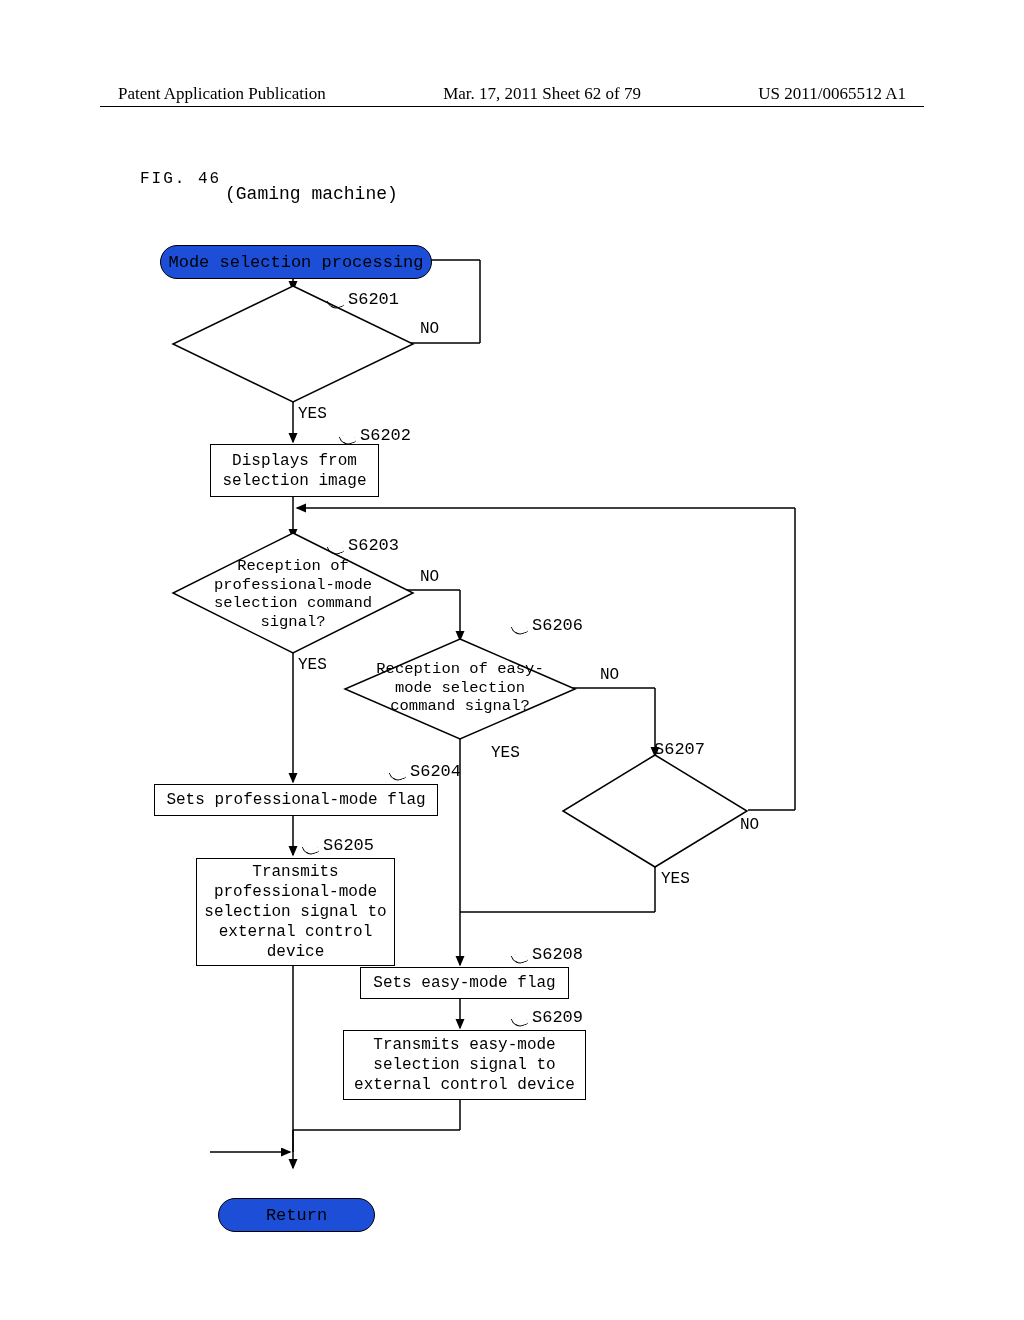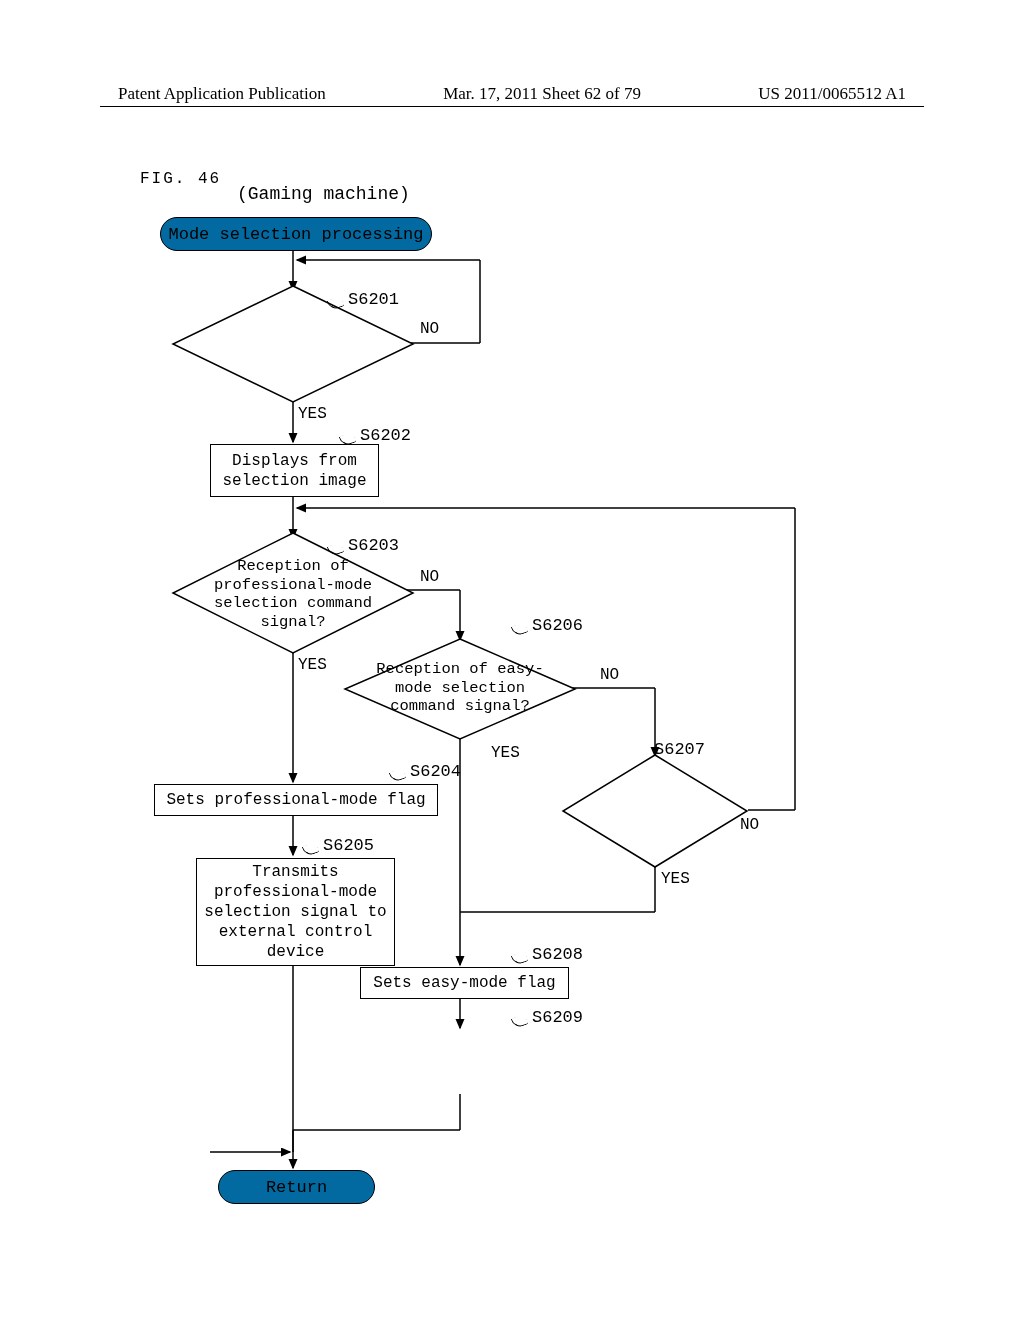--- a/index.html
+++ b/index.html
@@ -45,26 +45,27 @@
     position: absolute;
     font-family: 'Courier New', monospace;
     font-size: 18px;
   }
   .terminator {
     position: absolute;
     border: 1.5px solid #000;
     border-radius: 18px;
     text-align: center;
     font-size: 17px;
-    background: #0369a1;
+    background: #1d4ed8;
     display: flex;
     align-items: center;
     justify-content: center;
     padding: 2px 10px;
     white-space: nowrap;
+    margin-top: 28px;
   }
   .process {
     position: absolute;
     border: 1.5px solid #000;
     text-align: center;
     font-size: 16px;
     background: #fff;
     display: flex;
     align-items: center;
     justify-content: center;
@@ -120,21 +121,21 @@
 <div class="page">
 
   <div class="header">
     <span>Patent Application Publication</span>
     <span>Mar. 17, 2011  Sheet 62 of 79</span>
     <span>US 2011/0065512 A1</span>
   </div>
   <div class="hr"></div>
 
   <div class="fig-label" style="left:140px; top:170px;">FIG. 46</div>
-  <div class="context" style="left:225px; top:184px;margin-left:12px;">(Gaming machine)</div>
+  <div class="context" style="left:225px; top:184px;">(Gaming machine)</div>
 
   <svg class="lines">
     <defs>
       <marker id="arrow" markerWidth="8" markerHeight="8" refX="6" refY="3" orient="auto">
         <path d="M0,0 L7,3 L0,6 Z" fill="#000"></path>
       </marker>
     </defs>
 
     <line x1="293" y1="247" x2="293" y2="260" stroke="#000" stroke-width="1.5"></line>
     <line x1="293" y1="260" x2="293" y2="290" stroke="#000" stroke-width="1.5" marker-end="url(#arrow)"></line>
@@ -224,18 +225,19 @@
   <div class="step-label" style="left:410px; top:762px;">S6204</div>
 
   <div class="process z3" style="left:196px; top:858px; width:185px; height:100px;">Transmits professional-mode selection signal to external control device</div>
   <div class="arc" style="left:303px; top:844px;"></div>
   <div class="step-label" style="left:323px; top:836px;">S6205</div>
 
   <div class="process z3" style="left:360px; top:967px; width:195px; height:24px;">Sets easy-mode flag</div>
   <div class="arc" style="left:512px; top:953px;"></div>
   <div class="step-label" style="left:532px; top:945px;">S6208</div>
 
+  <div class="process z3" style="left:343px; top:1030px; width:229px; height:62px;">Transmits easy-mode selection signal to external control device</div>
   <div class="arc" style="left:512px; top:1016px;"></div>
   <div class="step-label" style="left:532px; top:1008px;">S6209</div>
 
   <div class="terminator z3" style="left:218px; top:1170px; width:135px; height:28px;">Return</div>
 
 </div>
 
 </body></html>

